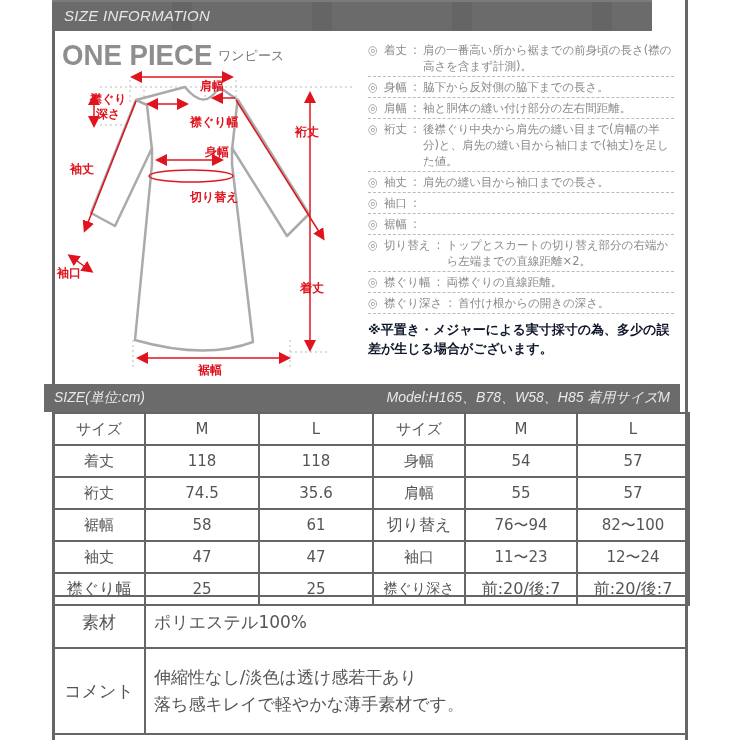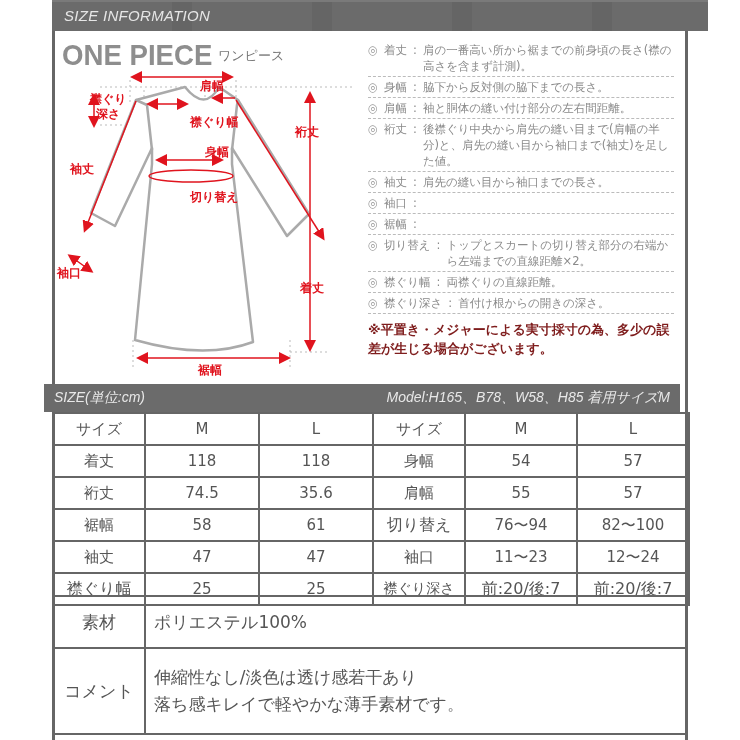--- a/index.html
+++ b/index.html
@@ -1,31 +1,31 @@
 <!DOCTYPE html>
 <html><head>
 <meta charset="utf-8">
 <style>
   html, body { margin:0; padding:0; background:#fff; }
   body { width:740px; height:740px; position:relative; overflow:hidden; font-family:"DejaVu Sans", sans-serif; }
   .frame { position:absolute; left:52px; top:0; width:636px; height:740px; border-left:3px solid #666; border-right:3px solid #666; box-sizing:border-box; }
-  .topbar { position:absolute; left:52px; top:0; width:656px; height:31px; background:#6b6b6b;
+  .topbar { position:absolute; left:52px; top:0; width:600px; height:31px; background:#6b6b6b;
     background-image: repeating-linear-gradient(90deg, rgba(255,255,255,0) 0 120px, rgba(0,0,0,0.06) 120px 140px);
     border-top:2px solid #7a7a7a; box-sizing:border-box; }
   .topbar .t { position:absolute; left:12px; top:5px; color:#e6e6e6; font-style:italic; font-size:15px; font-family:"Liberation Sans", sans-serif; letter-spacing:0.3px; }
   .title { position:absolute; left:62px; top:38px; font-family:"Liberation Sans", sans-serif; font-weight:bold; font-size:30px; color:#8e8e8e; letter-spacing:0; transform:scaleX(0.92); transform-origin:left; }
   .subtitle { position:absolute; left:218px; top:47px; font-size:13px; color:#777; }
   .diagram { position:absolute; left:55px; top:70px; width:310px; height:310px; }
   .notes { position:absolute; left:368px; top:40px; width:306px; }
   .note { font-size:11.5px; color:#8a8a8a; border-bottom:1px dashed #bbb; padding:2px 0 2px 0; line-height:16px; display:flex; }
   .note .mark { width:16px; flex:none; color:#999; }
   .note .term { flex:none; color:#8a8a8a; }
   .note .colon { flex:none; padding:0 6px; }
   .note .desc { flex:1; }
-  .warning { margin-top:6px; font-size:13px; color:#7f1d1d; font-weight:bold; line-height:19px; }
+  .warning { margin-top:6px; font-size:13px; color:#0f172a; font-weight:bold; line-height:19px; }
   .sizebar { position:absolute; left:44px; top:384px; width:636px; height:28px; background:#6b6b6b; color:#e8e8e8; font-style:italic; font-size:14px; font-family:"Liberation Sans", sans-serif; }
   .sizebar .l { position:absolute; left:10px; top:5px; }
   .sizebar .r { position:absolute; right:10px; top:5px; }
   table.sz { position:absolute; left:52px; top:412px; width:636px; border-collapse:collapse; table-layout:fixed; }
   table.sz td { border:2px solid #666; text-align:center; font-size:15px; color:#555; height:30px; padding:0; white-space:nowrap; overflow:hidden; }
   table.sz td.small { font-size:16px; }
   table.info { position:absolute; left:52px; top:595px; width:636px; border-collapse:collapse; table-layout:fixed; }
   table.info td { border:2px solid #666; font-size:17px; color:#555; padding:0; }
   table.info td.h { text-align:center; width:90px; }
   table.info td.v { padding-left:8px; line-height:27px;margin-top:21px; }

